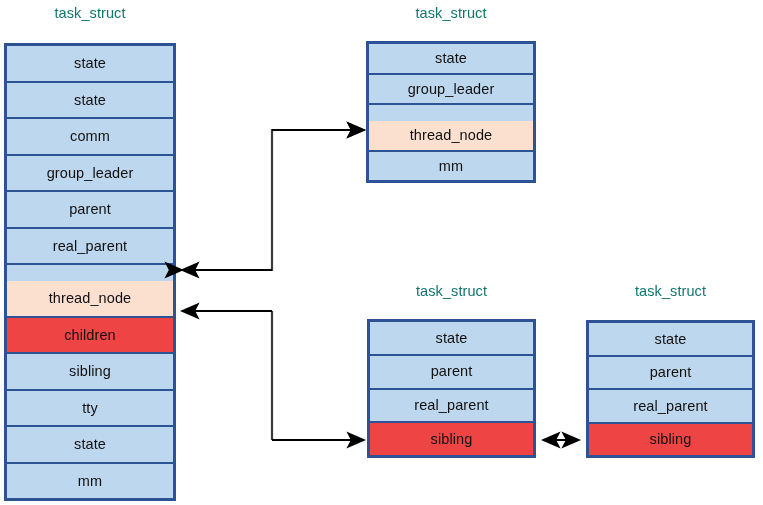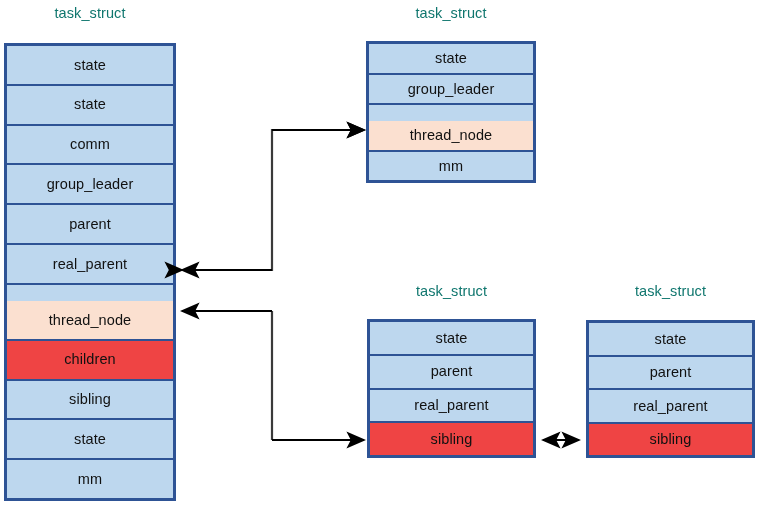--- a/index.html
+++ b/index.html
@@ -88,20 +88,21 @@
   <div class="struct-box" id="box-main-task" style="left:4px; top:43px; width:172px; height:458px;">
     <div class="field-row blue">state</div>
     <div class="field-row blue">state</div>
     <div class="field-row blue">comm</div>
     <div class="field-row blue">group_leader</div>
     <div class="field-row blue">parent</div>
     <div class="field-row blue">real_parent</div>
     <div class="field-row peach">thread_node</div>
     <div class="field-row green">children</div>
     <div class="field-row blue">sibling</div>
+    <div class="field-row blue">tty</div>
     <div class="field-row blue">state</div>
     <div class="field-row blue">mm</div>
   </div>
 
   <div class="struct-box" id="box-thread-task" style="left:366px; top:41px; width:170px; height:142px;">
     <div class="field-row blue">state</div>
     <div class="field-row blue">group_leader</div>
     <div class="field-row peach">thread_node</div>
     <div class="field-row blue">mm</div>
   </div>

